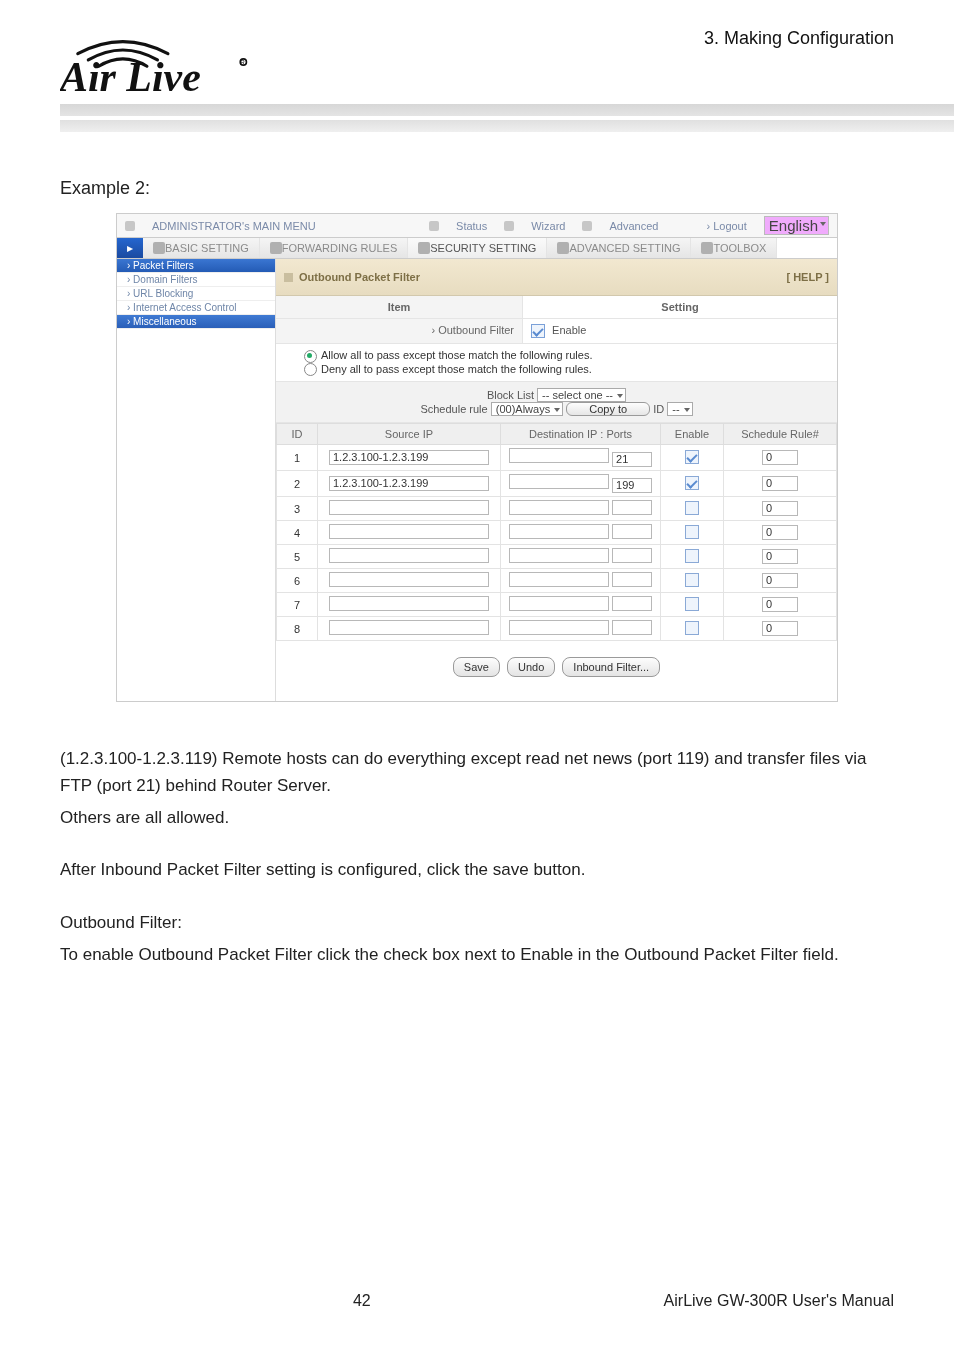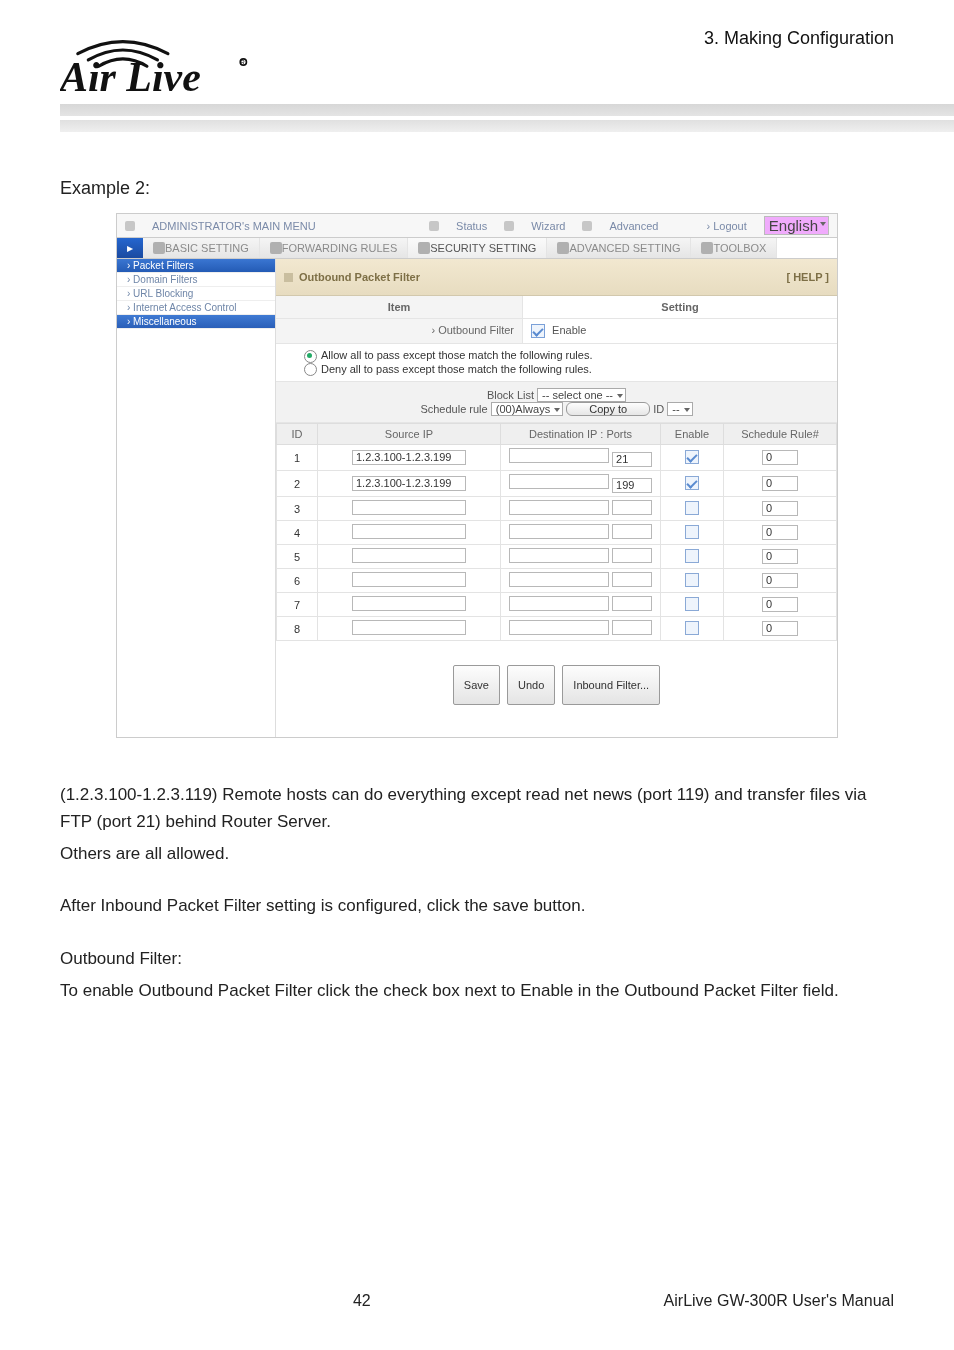--- a/index.html
+++ b/index.html
@@ -45,28 +45,28 @@
   .radio{width:11px;height:11px;border:1px solid #888;border-radius:50%;display:inline-block;vertical-align:middle;margin-right:4px;position:relative}
   .radio.on::after{content:"";position:absolute;left:2px;top:2px;width:5px;height:5px;border-radius:50%;background:#2a6}
   .midctl{background:#f2f2f2;padding:6px 8px;border-bottom:1px solid #e5e5e5;color:#555;font-size:11px;text-align:center}
   .midctl .sel{display:inline-block;border:1px solid #aaa;background:#fff;padding:0 12px 0 4px;position:relative;color:#444}
   .midctl .sel::after{content:"";position:absolute;right:2px;top:5px;border-left:3px solid transparent;border-right:3px solid transparent;border-top:4px solid #666}
   .midctl .btn{display:inline-block;border:1px solid #9a9a9a;background:linear-gradient(180deg,#fdfdfd,#e6e6e6);padding:0 22px;border-radius:6px;color:#333}
   table.pf{width:100%;border-collapse:collapse}
   table.pf th{background:#efefef;border:1px solid #ddd;padding:4px 6px;color:#666;font-weight:normal;font-size:11px}
   table.pf td{border:1px solid #e3e3e3;padding:3px 5px;background:#fff;text-align:center}
   .inp{display:inline-block;border:1px solid #b8b8b8;background:#fff;height:15px;box-sizing:border-box;padding:0 3px;font-size:11px;color:#333;text-align:left}
-  .inp.w1{width:114px}
+  .inp.w1{width:160px}
   .inp.w2{width:100px}
   .inp.w3{width:40px}
   .inp.w4{width:36px}
   .chk{width:12px;height:12px;border:1px solid #8aa9d6;display:inline-block;position:relative;background:#eef4fc}
   .chk.on::after{content:"";position:absolute;left:1px;top:3px;width:8px;height:4px;border-left:2px solid #5a8bd0;border-bottom:2px solid #5a8bd0;transform:rotate(-45deg)}
   .btnbar{text-align:center;padding:8px 0}
-  .btnbar .b{display:inline-block;border:1px solid #9a9a9a;background:linear-gradient(180deg,#fdfdfd,#e4e4e4);padding:13px 10px;border-radius:2px;font-size:11px;color:#333;margin:16px 2px}
+  .btnbar .b{display:inline-block;border:1px solid #9a9a9a;background:linear-gradient(180deg,#fdfdfd,#e4e4e4);padding:3px 10px;border-radius:8px;font-size:11px;color:#333;margin:8px 2px}
   
   .doc-text{margin-top:44px;font-size:17px;line-height:1.55;color:#222}
   .doc-text p{margin:0 0 6px 0}
   .doc-text .blk{margin-top:26px}
   .footer{position:absolute;bottom:40px;left:60px;right:60px;display:flex;justify-content:flex-end;font-size:16px;color:#222}
   .footer .pg{flex:1;text-align:center}
 </style>
 </head>
 <body>
 

